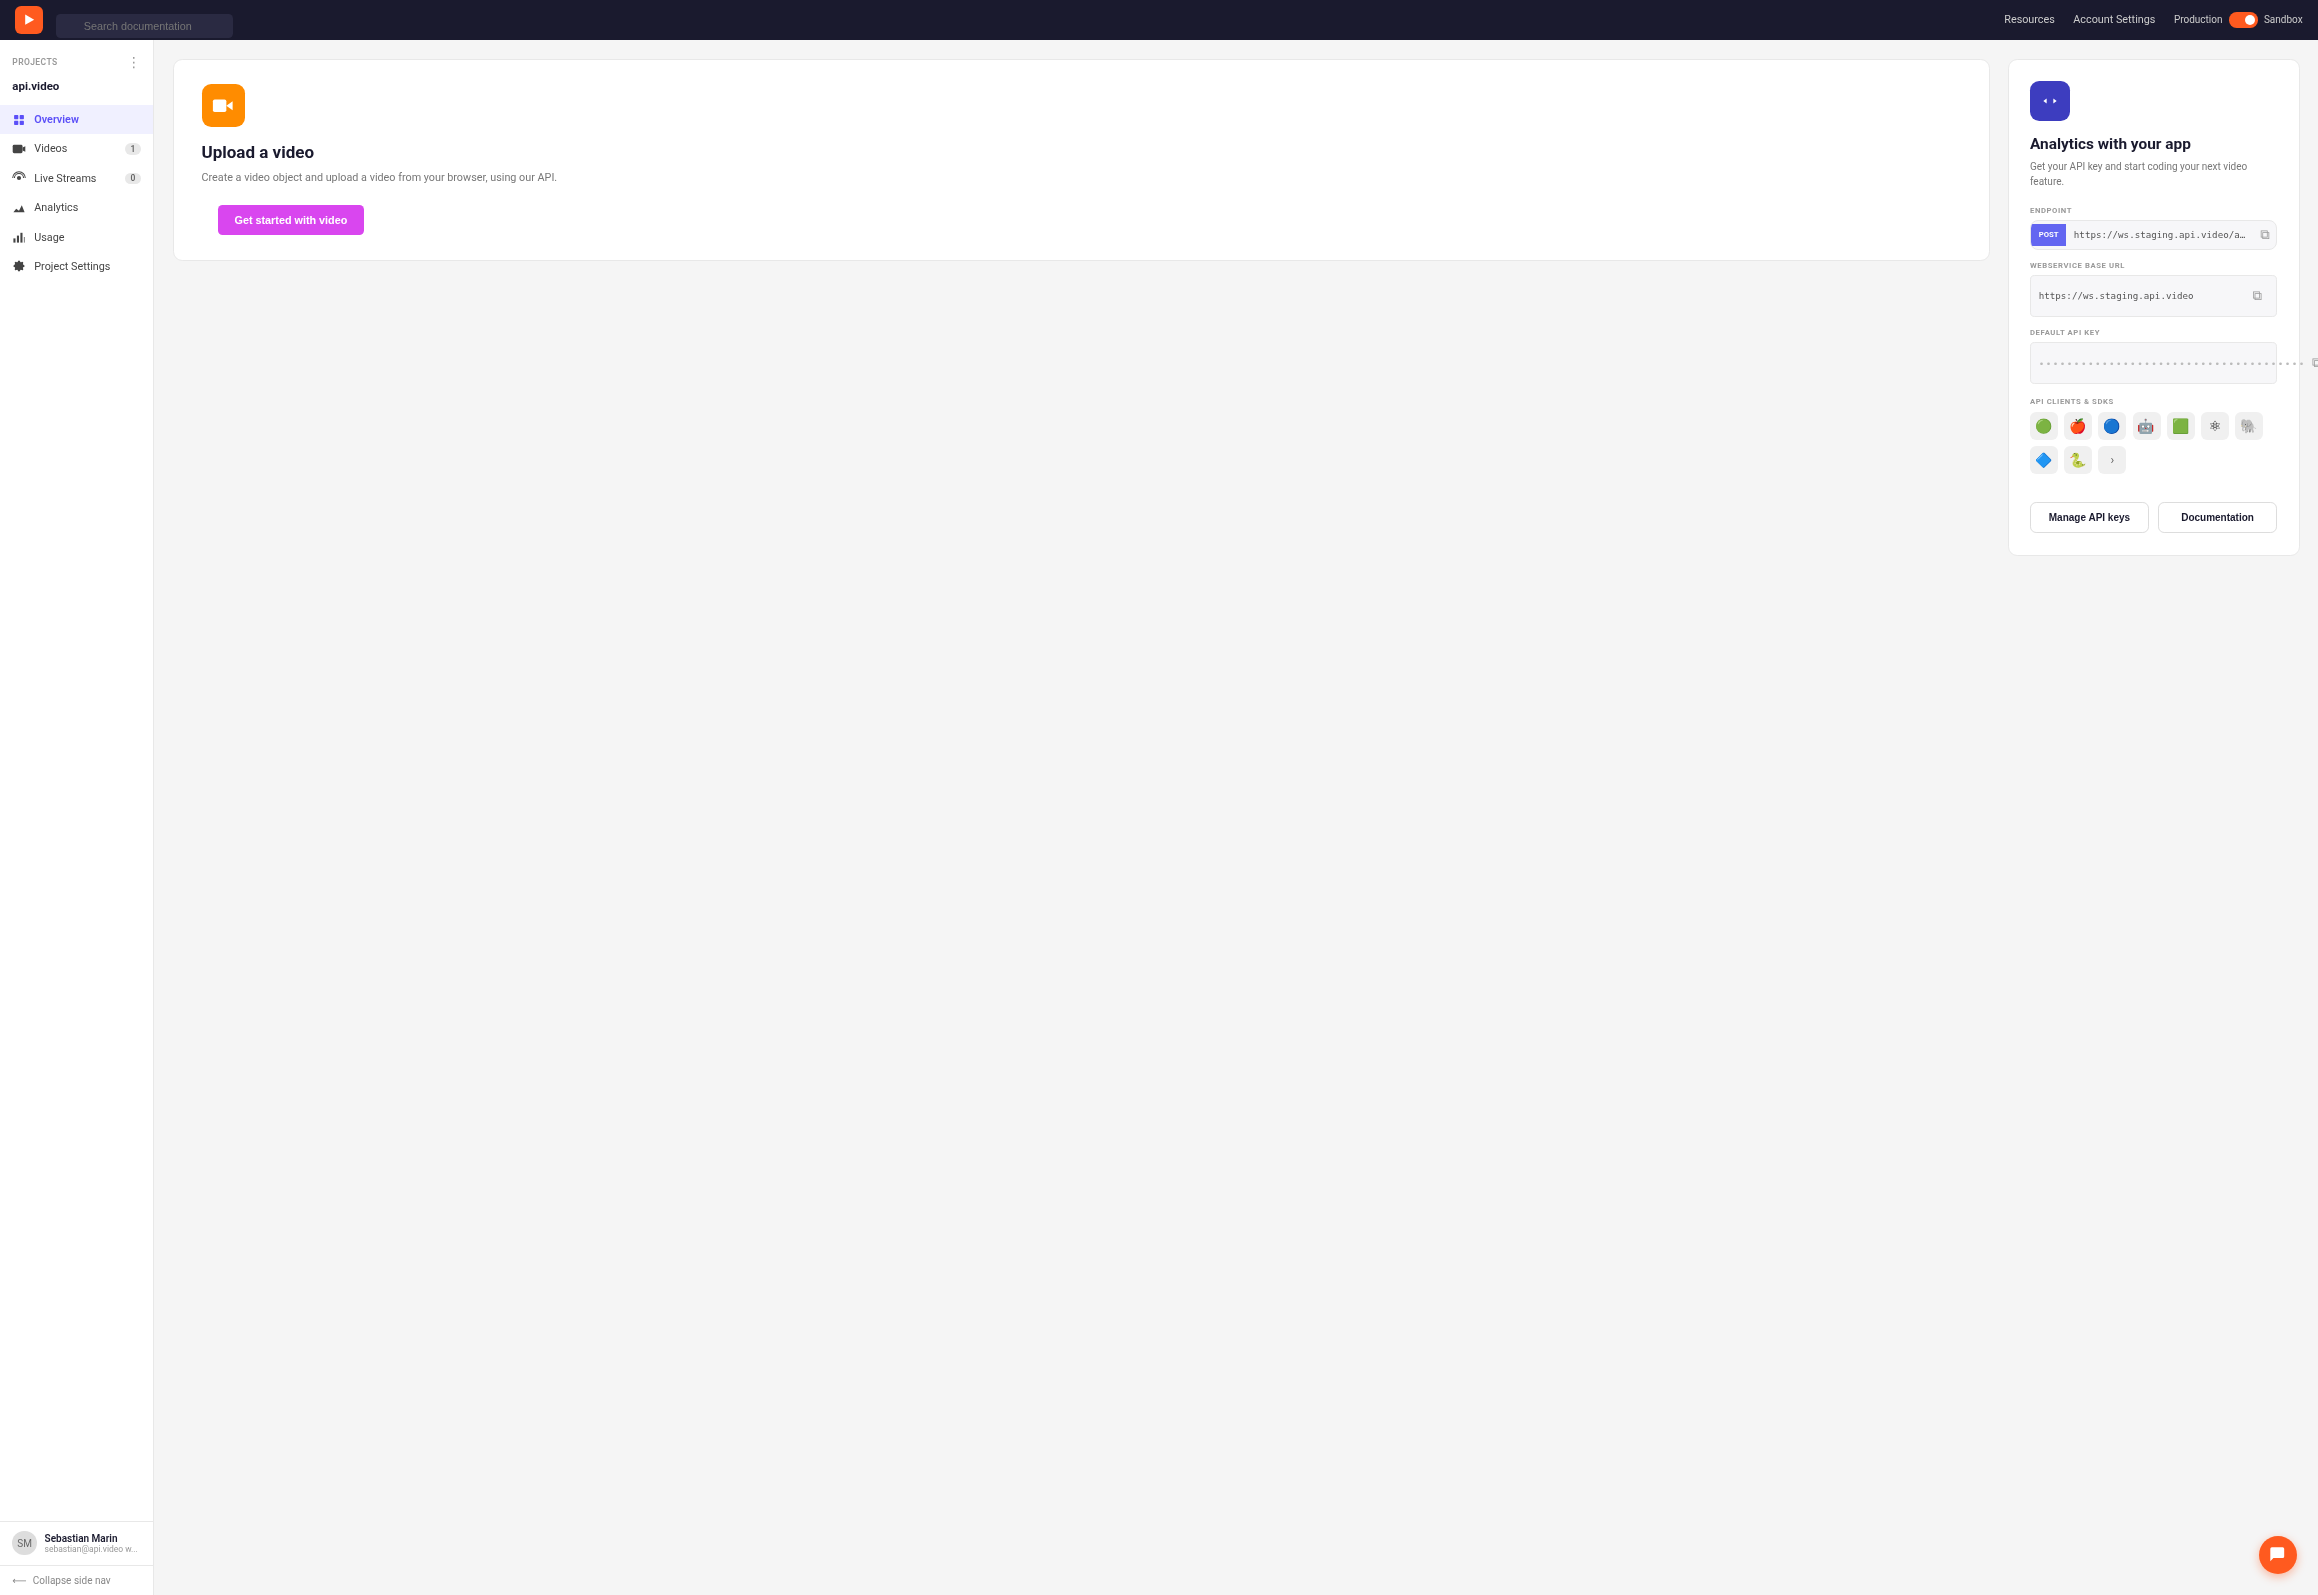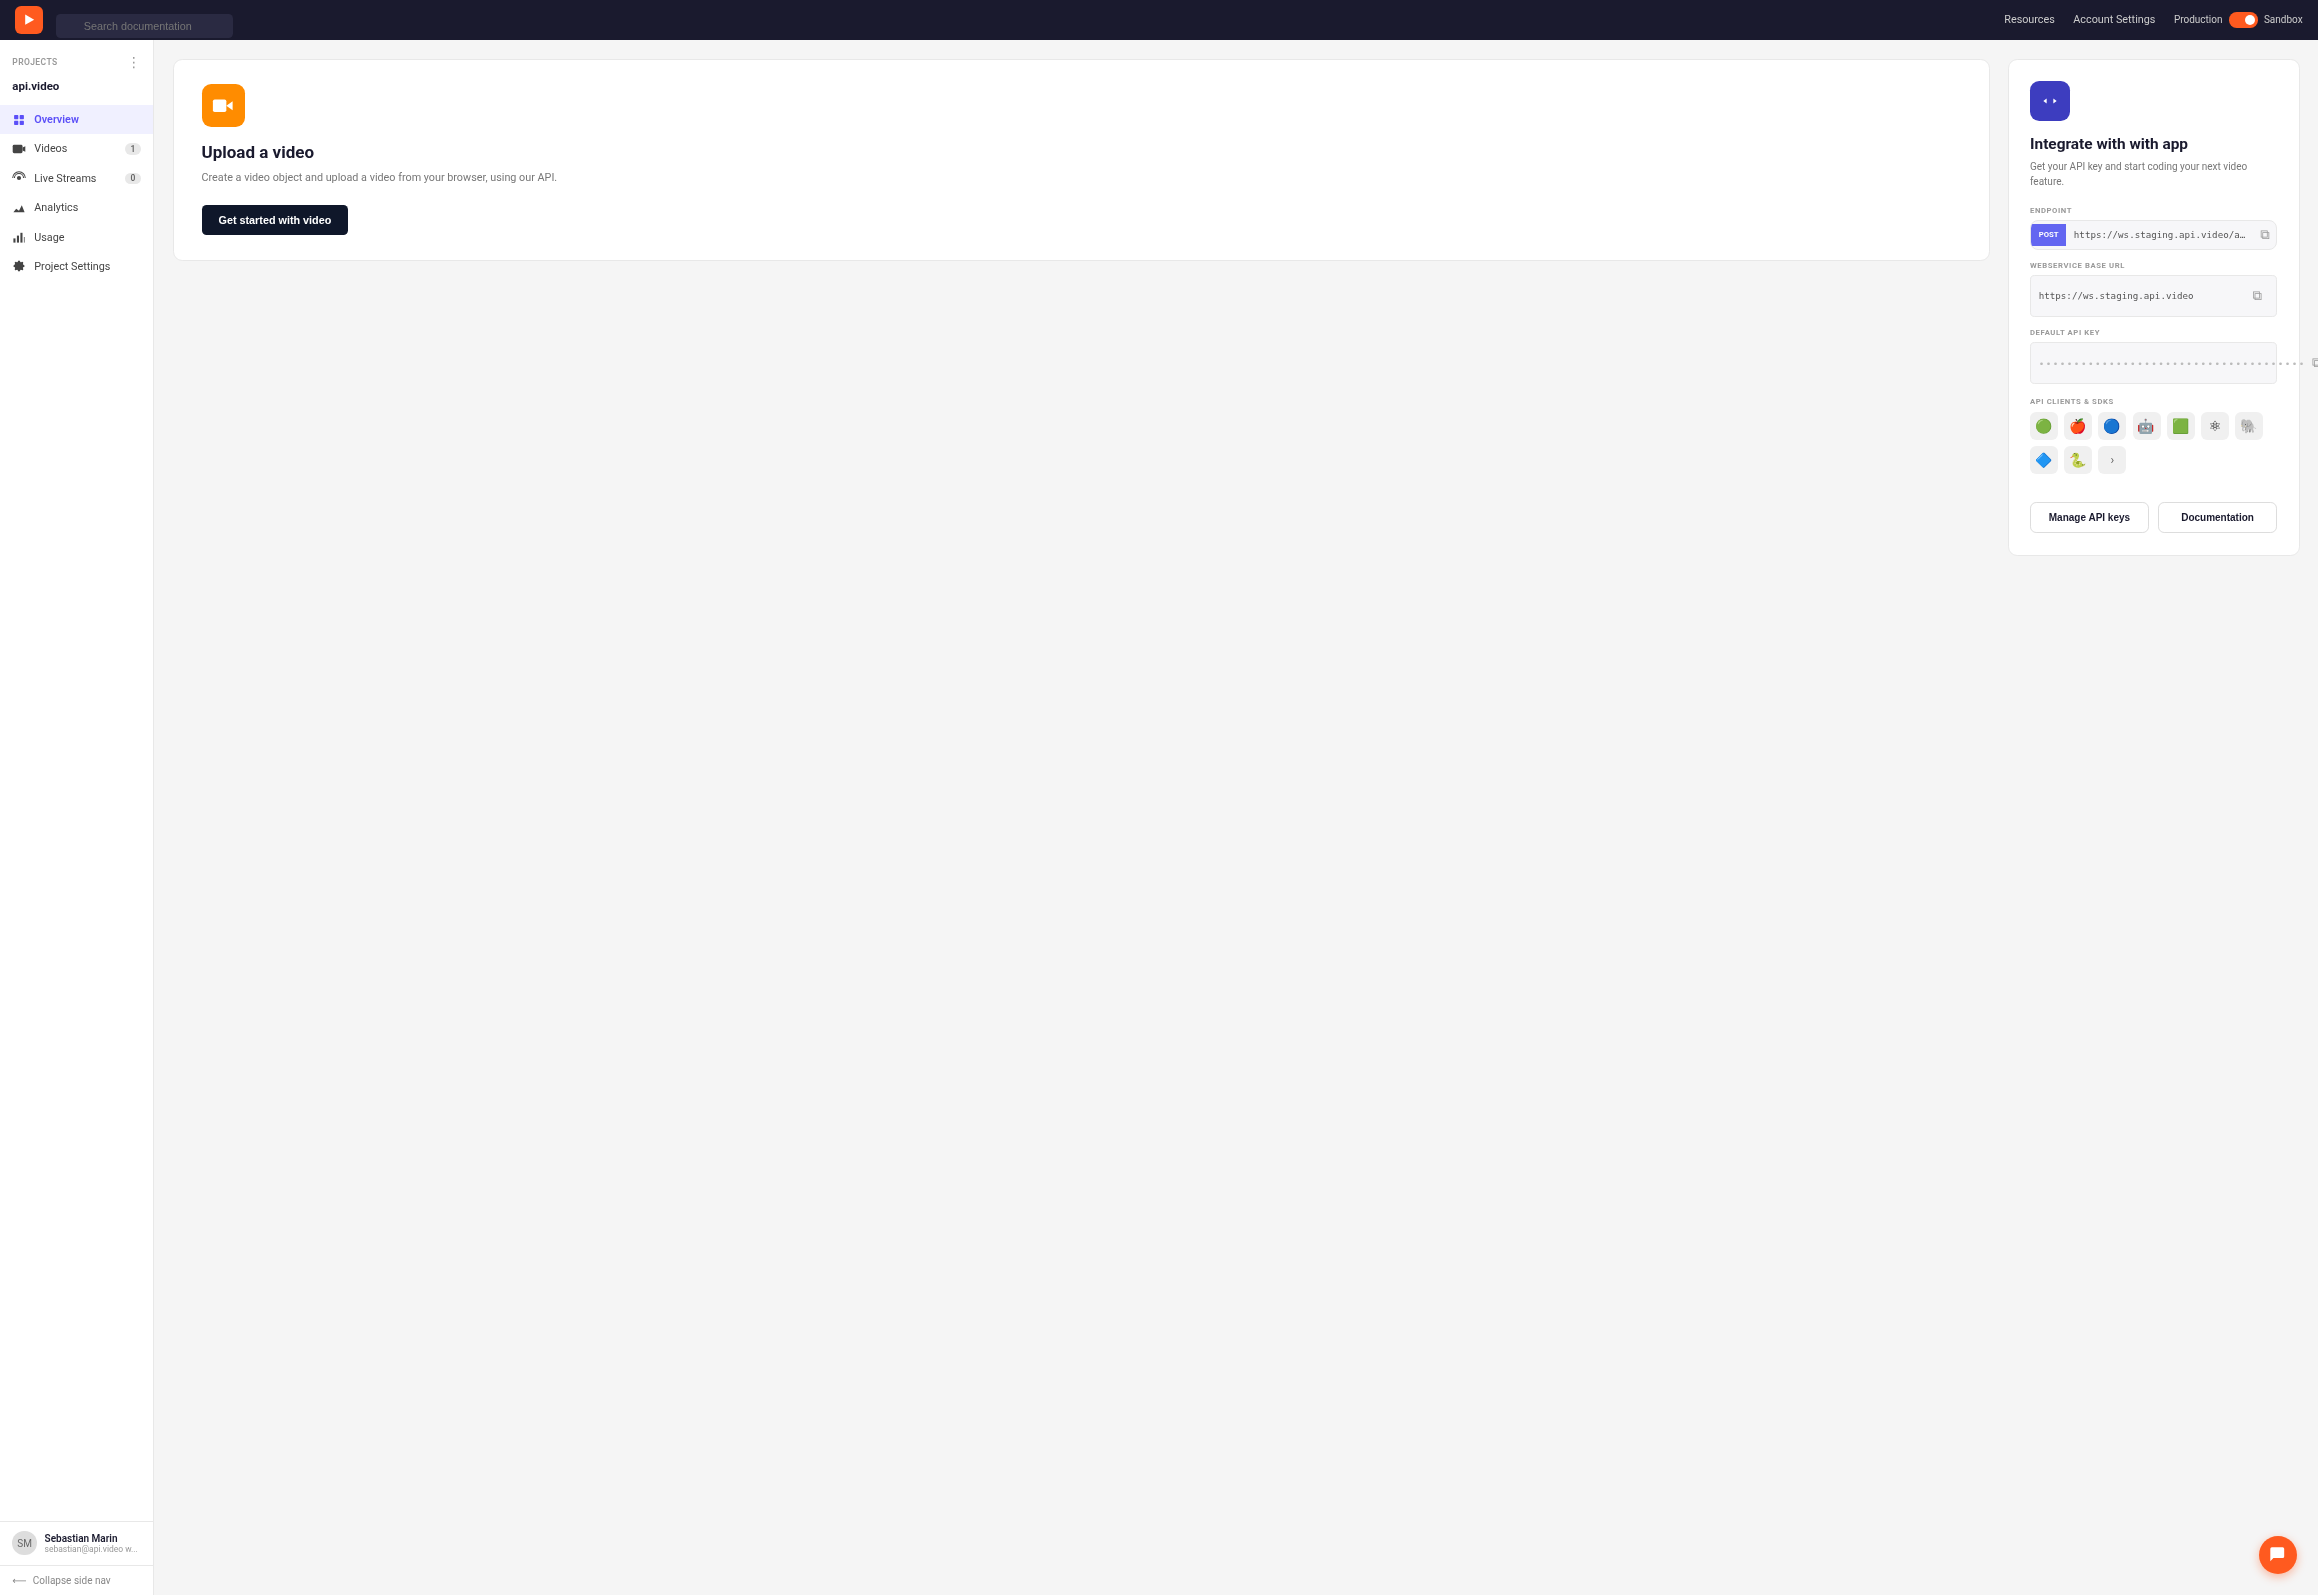--- a/index.html
+++ b/index.html
@@ -224,29 +224,30 @@
       color: #1a1a2e;
       margin-bottom: 7.7px;
     }
     .card-desc {
       font-size: 10.8px;
       color: #777;
       margin-bottom: 18.5px;
       line-height: 1.5;
     }
     .card-btn {
-      background: #0f172a;
+      background: #d946ef;
       color: white;
       border: none;
       border-radius: 4.6px;
       padding: 9.2px 17px;
       font-size: 10.8px;
       font-weight: 600;
       cursor: pointer;
       transition: background 0.15s;
+      margin-left: 16px;
     }
 
     
     .right-panel {
       width: 292px;
       flex-shrink: 0;
     }
     .integrate-card {
       background: white;
       border-radius: 9.2px;
@@ -538,21 +539,21 @@
 
     <div class="right-panel">
       <div class="integrate-card">
 
         <div class="integrate-icon">
           <svg viewBox="0 0 24 24" fill="white">
               <path d="M8 9l-4 3 4 3M16 9l4 3-4 3M13 6l-2 12"></path>
             </svg>
         </div>
 
-        <div class="integrate-title">Integrate with with app</div>
+        <div class="integrate-title">Analytics with your app</div>
         <div class="integrate-desc">Get your API key and start coding your next video feature.</div>
 
         <div class="field-label">ENDPOINT</div>
         <div class="endpoint-row">
           <span class="post-badge">POST</span>
           <span class="endpoint-url">https://ws.staging.api.video/auth/api-key</span>
           <button class="copy-btn">⧉</button>
         </div>
 
         <div class="field-label">WEBSERVICE BASE URL</div>

